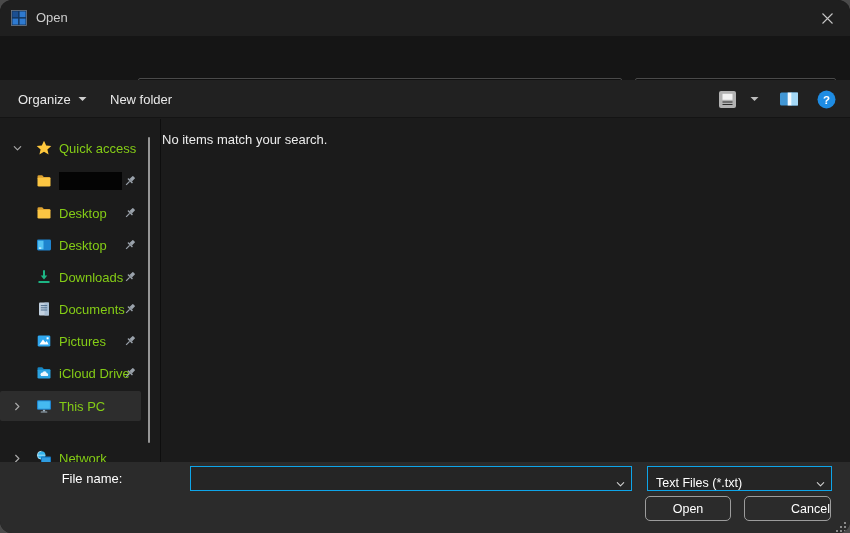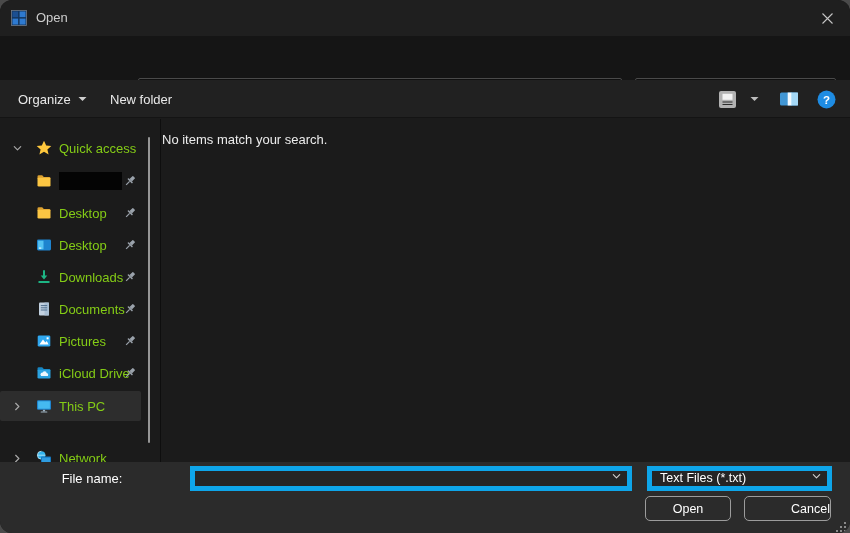--- a/index.html
+++ b/index.html
@@ -39,21 +39,21 @@
   .srow .pin { position:absolute; left:122px; top:7px; width:16px; height:16px; cursor:pointer; }
   .srow.sel { background:#2d2d2d; width:141px; border-radius:2px; }
   .redacted { margin-left:7px; width:63px; height:18px; background:#040404; }
 
   .main { position:absolute; left:162px; right:0; top:0; bottom:0; }
   .emptymsg { position:absolute; left:0; right:0; top:13px; text-align:left; font-size:13px; color:#ececec; }
 
   
   .footer { position:absolute; left:0; right:0; bottom:0; height:71px; background:#2b2b2b; }
   .fn-label { position:absolute; left:0; top:4px; width:184px; text-align:center; line-height:25px; font-size:13px; color:#fff; }
-  .combo { position:absolute; height:25px; background:#252525; border:5px solid #0ea5e9; display:flex; align-items:flex-start; }
+  .combo { position:absolute; height:25px; background:#252525; border:1px solid #0ea5e9; display:flex; align-items:flex-end; }
   .combo.fname { left:190px; top:4px; width:442px; }
   .combo.ftype { left:647px; top:4px; width:185px; cursor:pointer; }
   .combo input { flex:1; height:100%; background:transparent; border:none; outline:none; color:#f0f0f0; font-size:13px; font-family:inherit; padding:0 6px; }
   .combo .ctext { flex:1; font-size:12.5px; color:#fff; padding-left:8px; white-space:nowrap; }
   .combo .cchev { width:22px; display:flex; justify-content:center; cursor:pointer; }
   .btn { position:absolute; top:34px; height:25px; background:transparent; border:1px solid #9c9c9c; border-radius:5px; color:#fff; font-size:12.5px; font-family:inherit; cursor:pointer; }
   .btn.open { left:645px; width:86px; }
   .btn.cancel { left:744px; width:87px;text-align:right; }
   .grip { position:absolute; right:3px; bottom:2px; width:12px; height:12px; cursor:nwse-resize; }
 </style>

